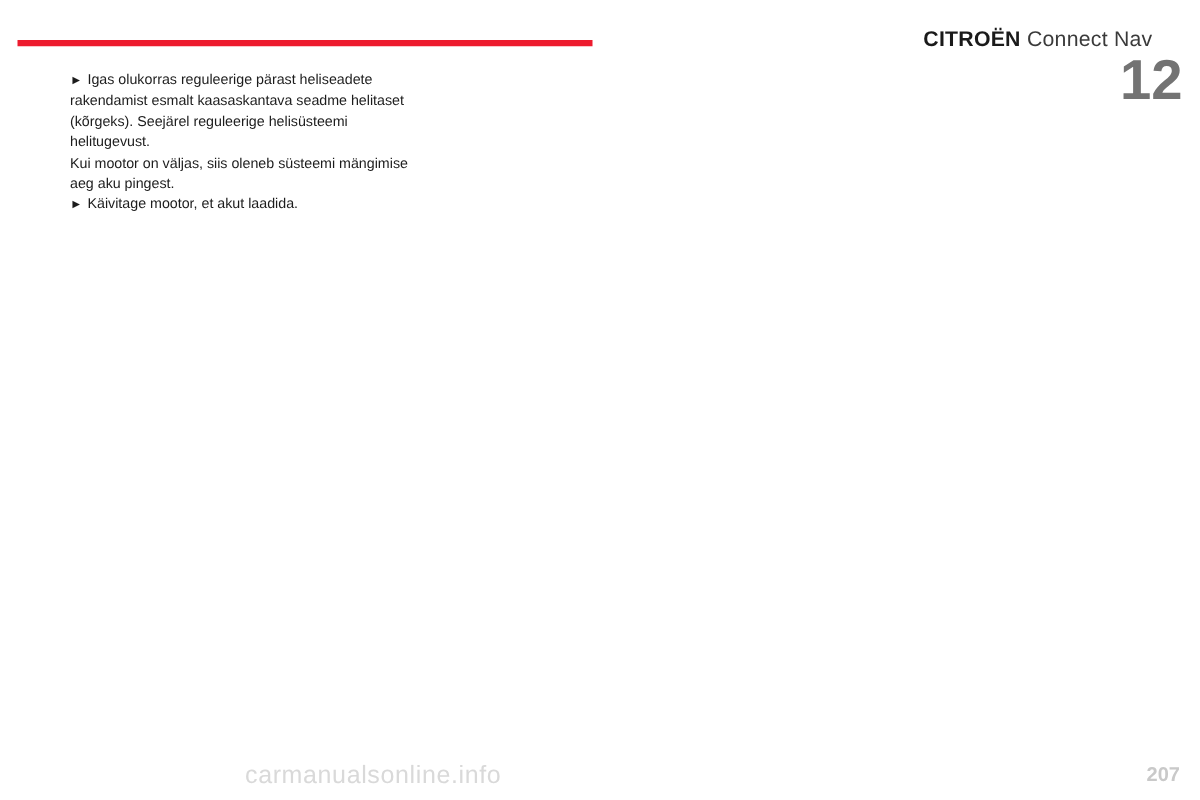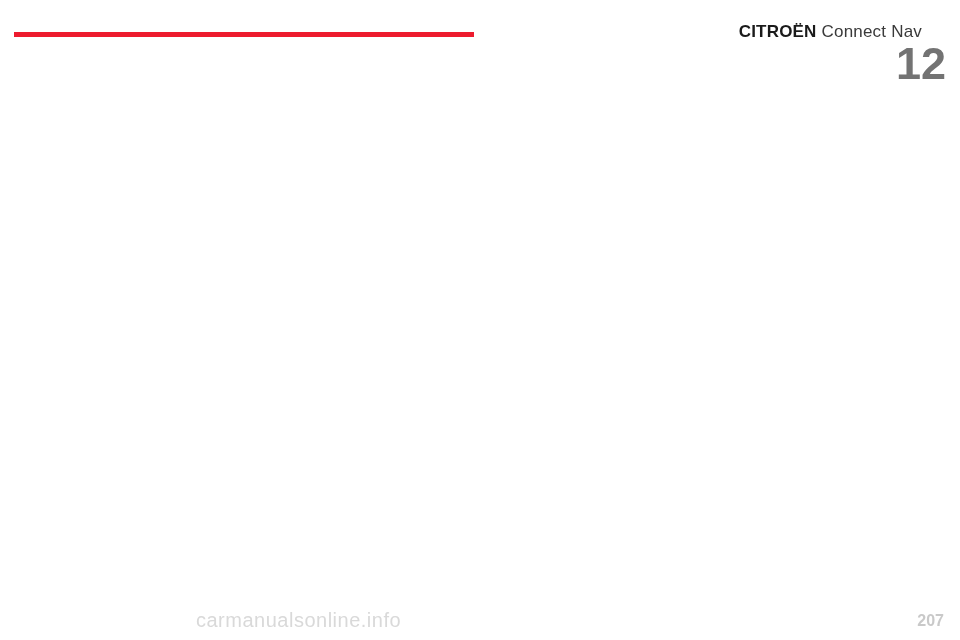--- a/index.html
+++ b/index.html
@@ -113,24 +113,27 @@
     <span class="brand-name">CITROËN</span>
     <span class="brand-sub">Connect Nav</span>
   </div>
 
   <div class="red-rule"></div>
 
   <div class="chapter-number">12</div>
 
   <div class="text-column">
 
+    <p class="para bullet-row"><span class="arrow">►</span><span>Igas olukorras reguleerige pärast heliseadete rakendamist esmalt kaasaskantava seadme helitaset (kõrgeks). Seejärel reguleerige helisüsteemi helitugevust.</span></p>
 
 
+    <p class="para">Kui mootor on väljas, siis oleneb süsteemi mängimise aeg aku pingest.</p>
 
 
+    <p class="para bullet-row"><span class="arrow">►</span><span>Käivitage mootor, et akut laadida.</span></p>
 
 
 
 
   </div>
 
   <div class="watermark">carmanualsonline.info</div>
   <div class="page-number">207</div>
 
 </div>

